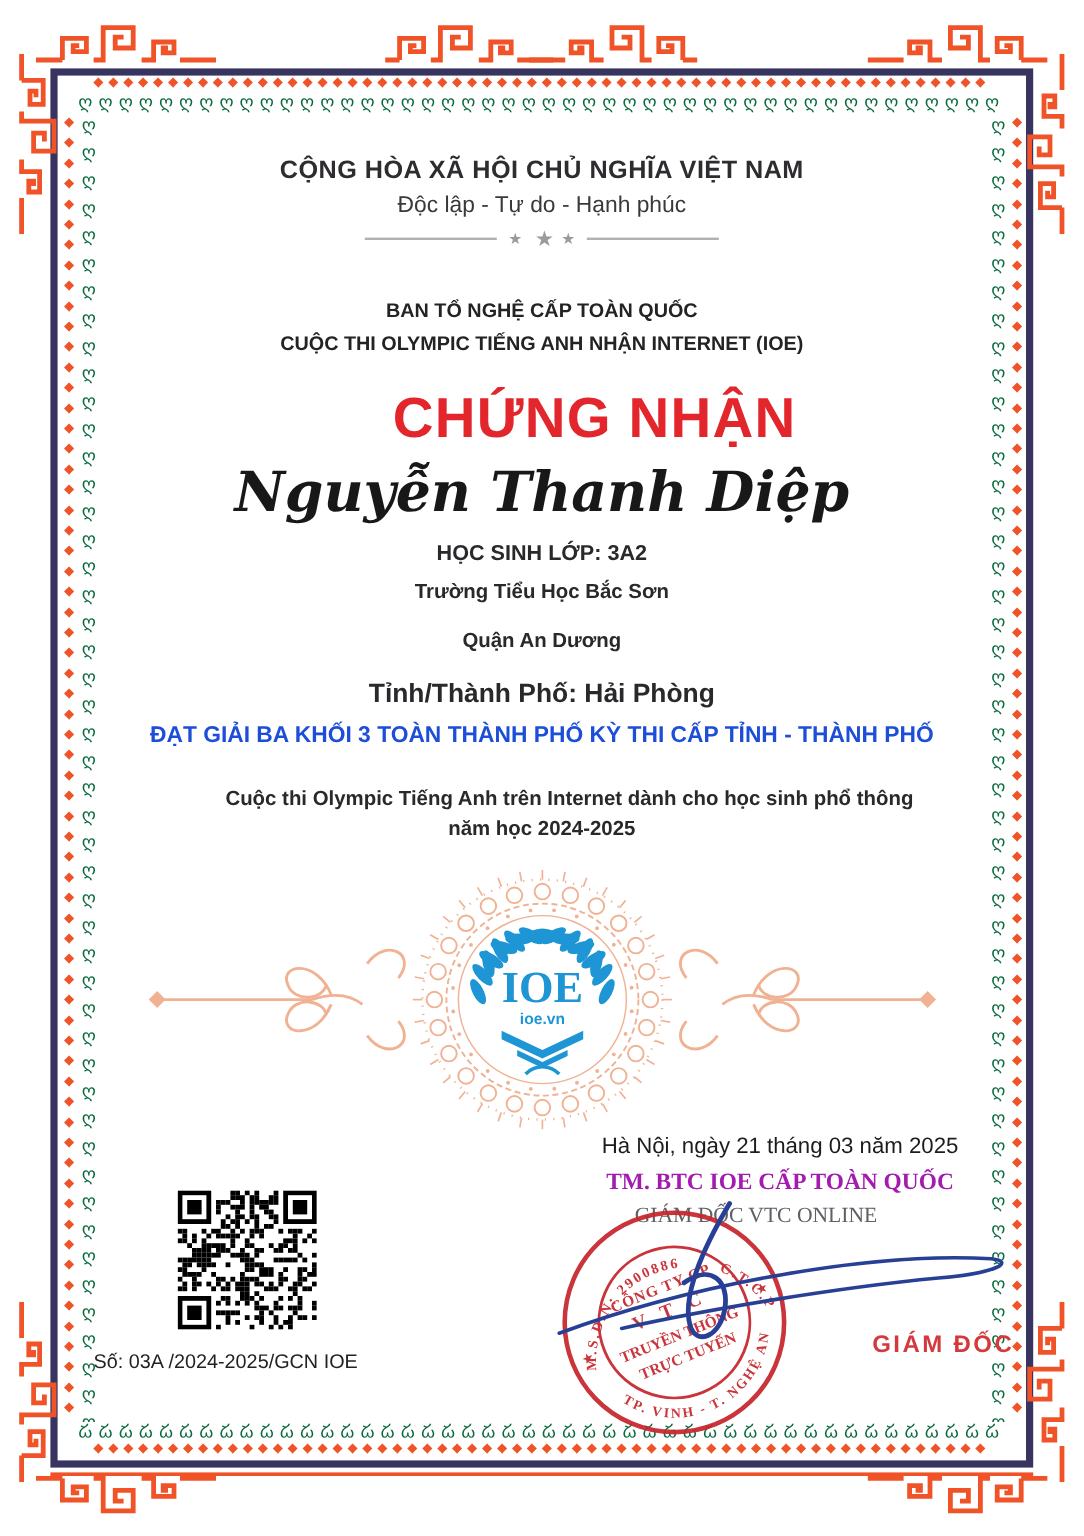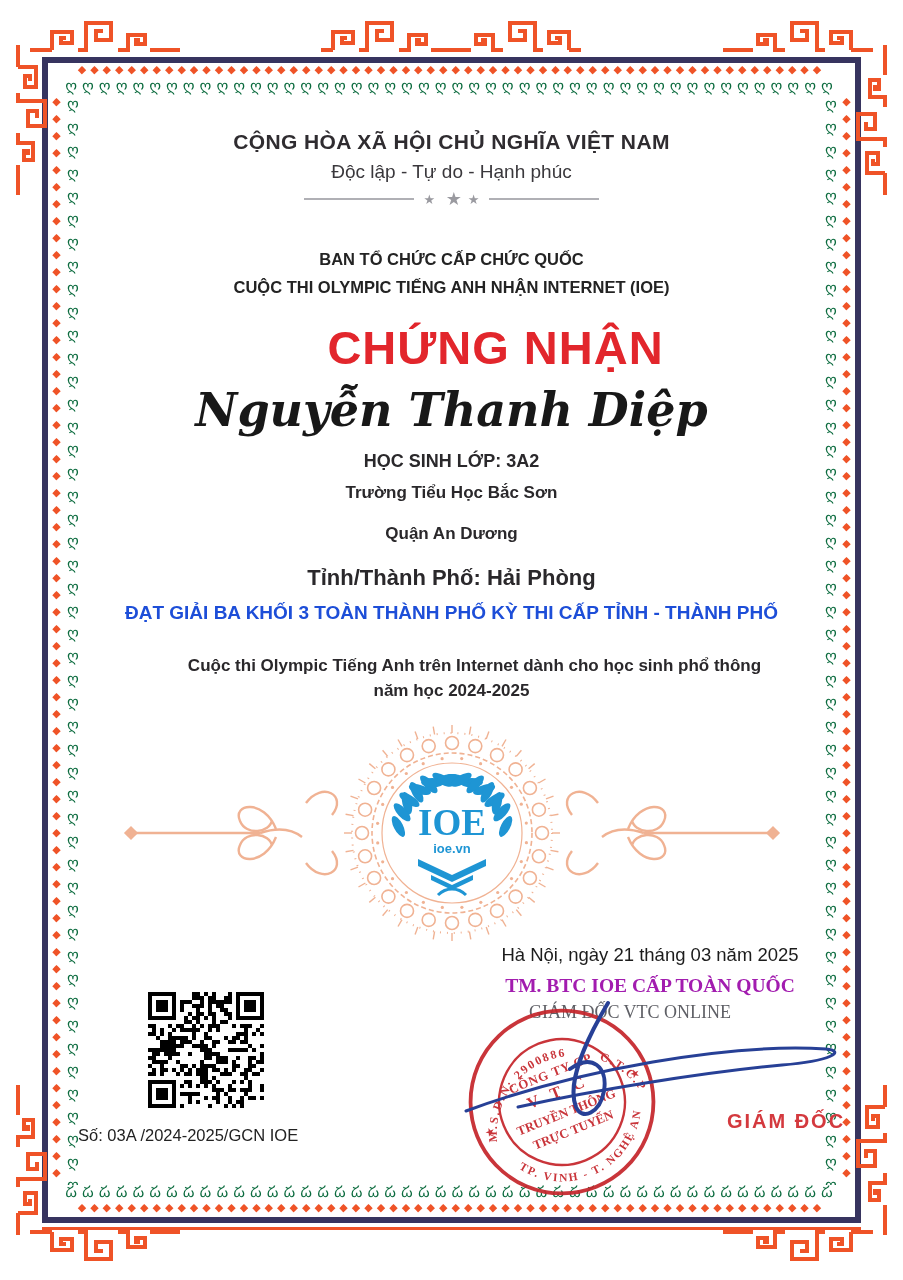--- a/index.html
+++ b/index.html
@@ -106,21 +106,21 @@
     <use href="#meander" transform="translate(-10,0)"></use>
       <use href="#meander" transform="translate(270,0) scale(-1,1)"></use>
   </svg>
 
   <div class="abs ctr nat-title">CỘNG HÒA XÃ HỘI CHỦ NGHĨA VIỆT NAM</div>
   <div class="abs ctr motto">Độc lập - Tự do - Hạnh phúc</div>
   <div class="abs ctr divider">
     <span class="dl"></span><span class="st">★</span>
     <span class="st big" style="margin:0 6px">★</span><span class="st">★</span><span class="dl"></span>
   </div>
-  <div class="abs ctr org1">BAN TỔ CHỨC CẤP CHỨC QUỐC</div>
+  <div class="abs ctr org1">BAN TỔ NGHỆ CẤP TOÀN QUỐC</div>
   <div class="abs ctr org2">CUỘC THI OLYMPIC TIẾNG ANH NHẬN INTERNET (IOE)</div>
 
   <div class="abs ctr cert-title">CHỨNG NHẬN</div>
   <div class="abs ctr recipient">Nguyễn Thanh Diệp</div>
   <div class="abs ctr class-line">HỌC SINH LỚP: 3A2</div>
   <div class="abs ctr school-line">Trường Tiểu Học Bắc Sơn</div>
   <div class="abs ctr district-line">Quận An Dương</div>
   <div class="abs ctr province-line">Tỉnh/Thành Phố: Hải Phòng</div>
   <div class="abs ctr award-line">ĐẠT GIẢI BA KHỐI 3 TOÀN THÀNH PHỐ KỲ THI CẤP TỈNH - THÀNH PHỐ</div>
   <div class="abs ctr contest1">Cuộc thi Olympic Tiếng Anh trên Internet dành cho học sinh phổ thông</div>

